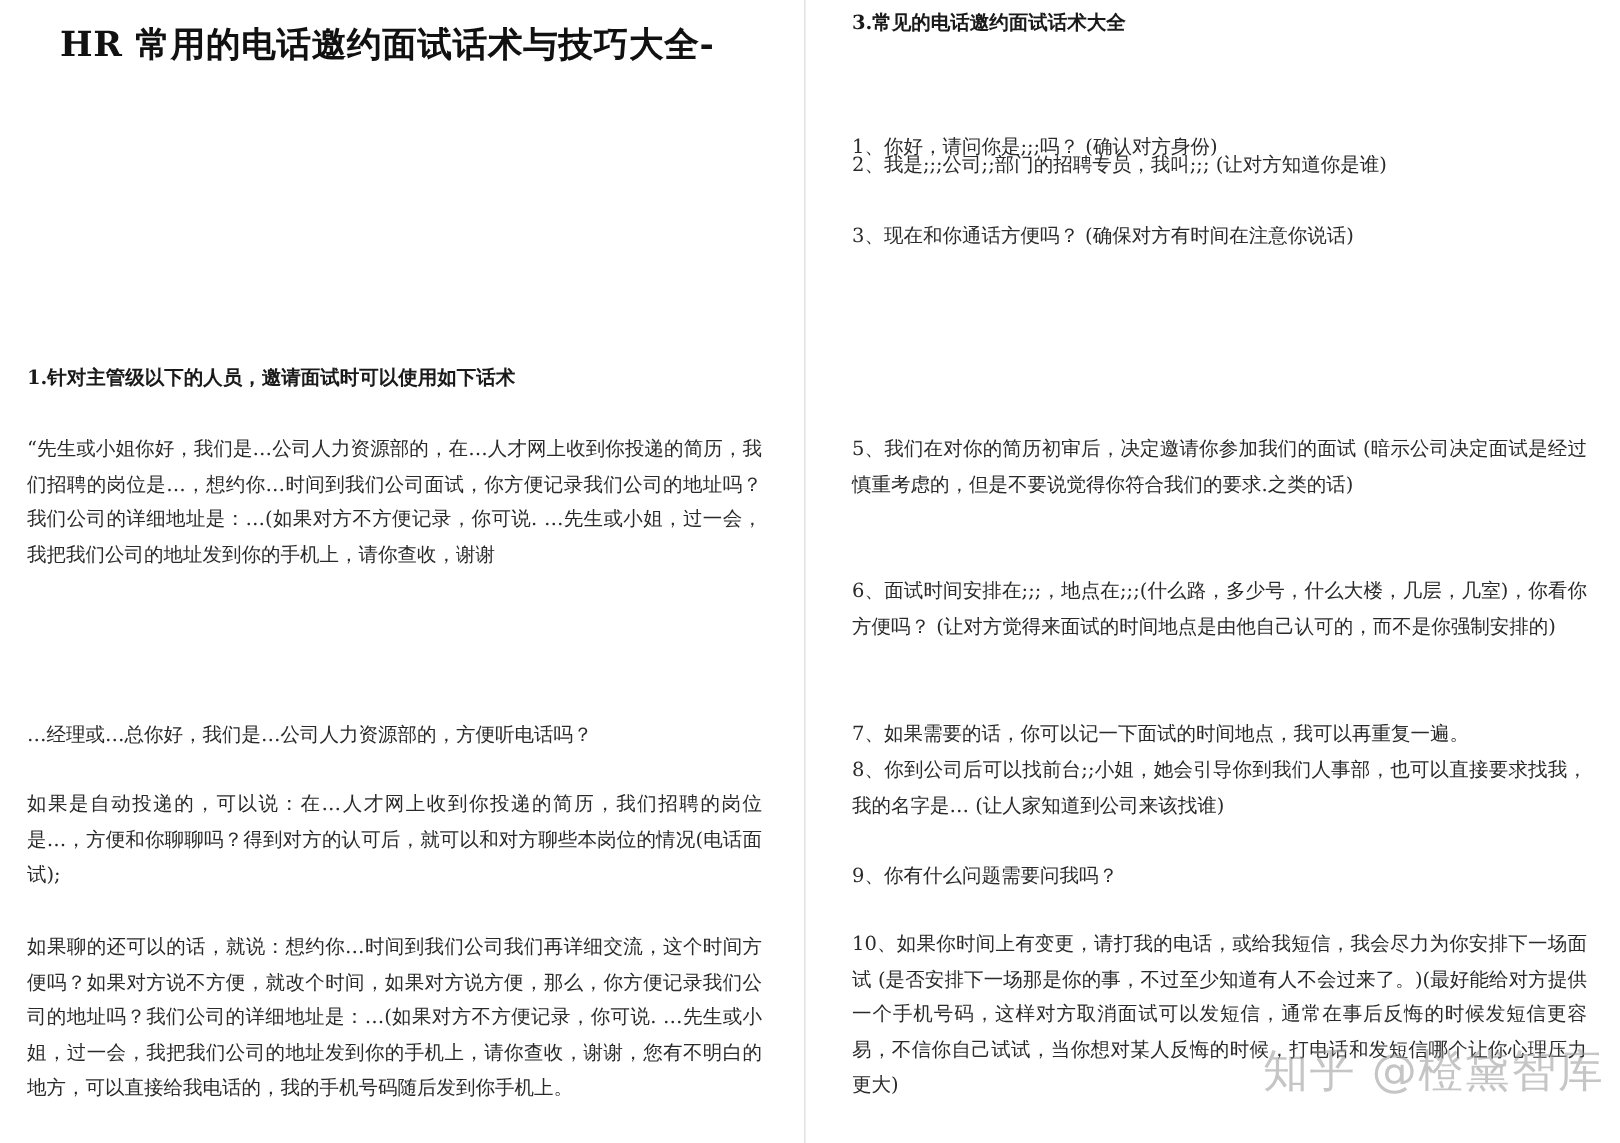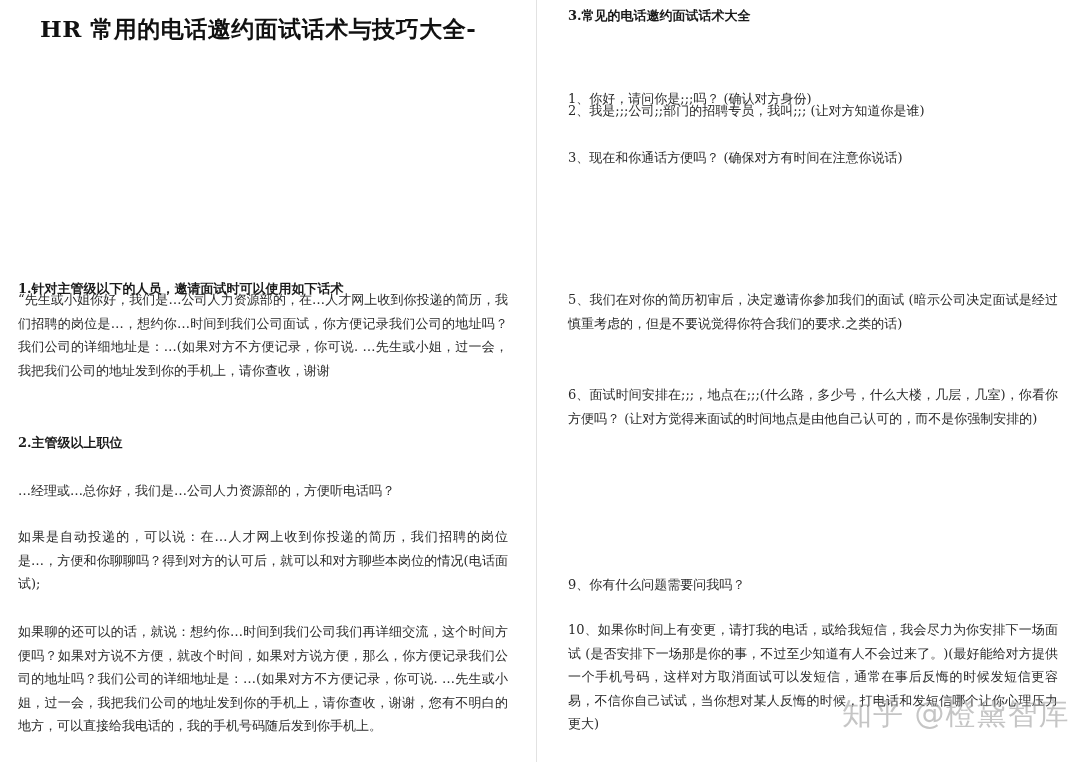--- a/index.html
+++ b/index.html
@@ -75,40 +75,41 @@
       pointer-events: none;
     }
   </style>
 </head>
 <body>
 
 <div class="page page-left">
   <h1 class="doc-title">HR 常用的电话邀约面试话术与技巧大全-</h1>
 
 
-  <p class="para heading" style="top:241px;margin-top:36px;">1.针对主管级以下的人员，邀请面试时可以使用如下话术</p>
+  <p class="para heading" style="top:241px;">1.针对主管级以下的人员，邀请面试时可以使用如下话术</p>
 
   <p class="para" style="top:288px;">“先生或小姐你好，我们是…公司人力资源部的，在…人才网上收到你投递的简历，我们招聘的岗位是…，想约你…时间到我们公司面试，你方便记录我们公司的地址吗？我们公司的详细地址是：…(如果对方不方便记录，你可说. …先生或小姐，过一会，我把我们公司的地址发到你的手机上，请你查收，谢谢</p>
 
-  <p class="para heading" style="top:431px;">2.主管级以上职位</p>
 
   <p class="para" style="top:525px;">如果是自动投递的，可以说：在…人才网上收到你投递的简历，我们招聘的岗位是…，方便和你聊聊吗？得到对方的认可后，就可以和对方聊些本岗位的情况(电话面试);</p>
 
   <p class="para" style="top:479px;">…经理或…总你好，我们是…公司人力资源部的，方便听电话吗？</p>
 
   <p class="para" style="top:620px;">如果聊的还可以的话，就说：想约你…时间到我们公司我们再详细交流，这个时间方便吗？如果对方说不方便，就改个时间，如果对方说方便，那么，你方便记录我们公司的地址吗？我们公司的详细地址是：…(如果对方不方便记录，你可说. …先生或小姐，过一会，我把我们公司的地址发到你的手机上，请你查收，谢谢，您有不明白的地方，可以直接给我电话的，我的手机号码随后发到你手机上。</p>
 </div>
 
 <div class="divider"></div>
 
 <div class="page page-right">
   <p class="para heading" style="top:4px;">3.常见的电话邀约面试话术大全</p>
 
   <p class="para" style="top:51px;margin-top:36px;">1、你好，请问你是;;;吗？ (确认对方身份)</p>
   <p class="para" style="top:99px;">2、我是;;;公司;;部门的招聘专员，我叫;;; (让对方知道你是谁)</p>
   <p class="para" style="top:146px;">3、现在和你通话方便吗？ (确保对方有时间在注意你说话)</p>
   <p class="para" style="top:288px;">5、我们在对你的简历初审后，决定邀请你参加我们的面试 (暗示公司决定面试是经过慎重考虑的，但是不要说觉得你符合我们的要求.之类的话)</p>
   <p class="para" style="top:383px;">6、面试时间安排在;;;，地点在;;;(什么路，多少号，什么大楼，几层，几室)，你看你方便吗？ (让对方觉得来面试的时间地点是由他自己认可的，而不是你强制安排的)</p>
+  <p class="para" style="top:478px;">7、如果需要的话，你可以记一下面试的时间地点，我可以再重复一遍。</p>
+  <p class="para" style="top:502px;">8、你到公司后可以找前台;;小姐，她会引导你到我们人事部，也可以直接要求找我，我的名字是… (让人家知道到公司来该找谁)</p>
   <p class="para" style="top:573px;">9、你有什么问题需要问我吗？</p>
   <p class="para" style="top:618px;">10、如果你时间上有变更，请打我的电话，或给我短信，我会尽力为你安排下一场面试 (是否安排下一场那是你的事，不过至少知道有人不会过来了。)(最好能给对方提供一个手机号码，这样对方取消面试可以发短信，通常在事后反悔的时候发短信更容易，不信你自己试试，当你想对某人反悔的时候，打电话和发短信哪个让你心理压力更大)</p>
 </div>
 
 <div class="watermark">知乎 @橙黛智库</div>
 
 </body></html>

